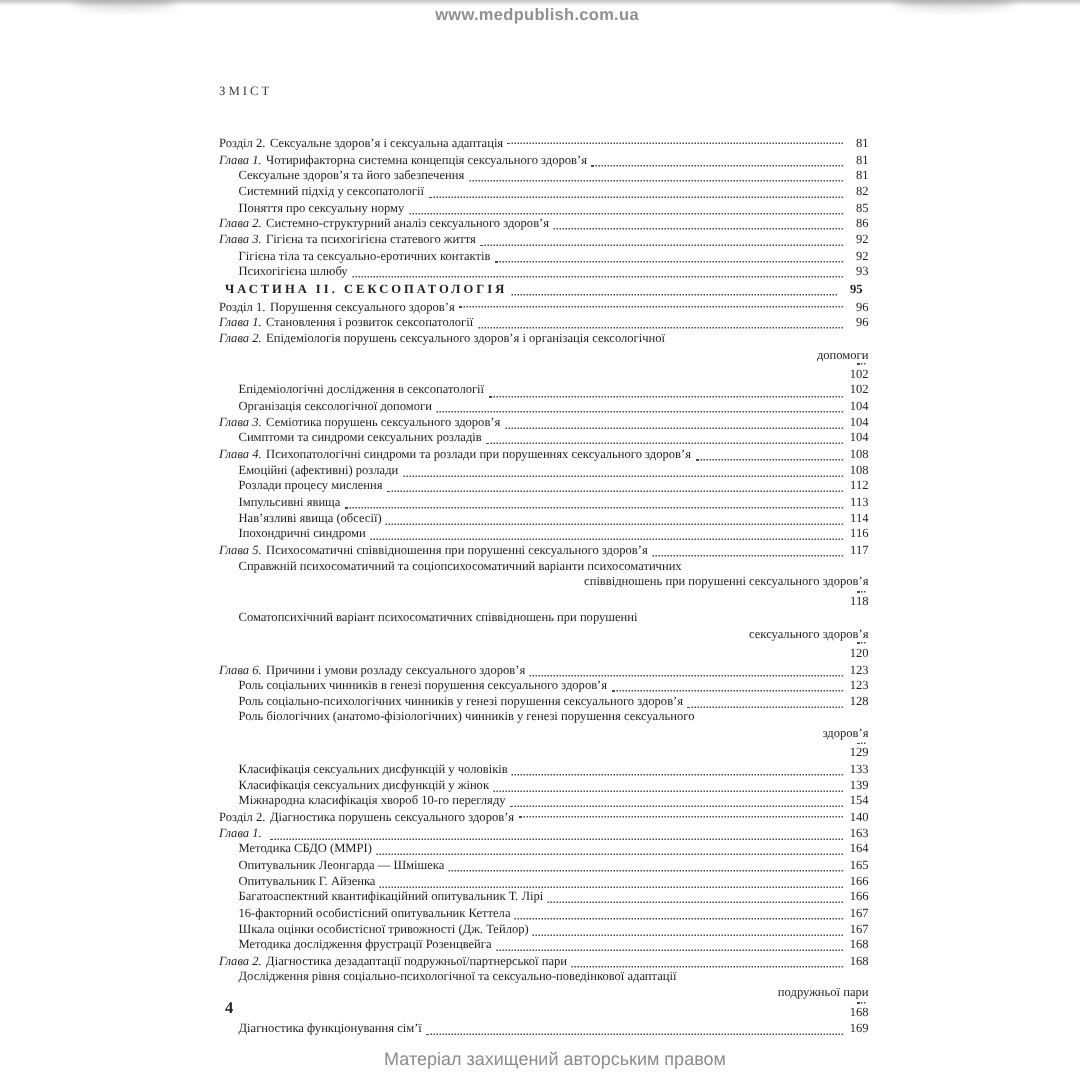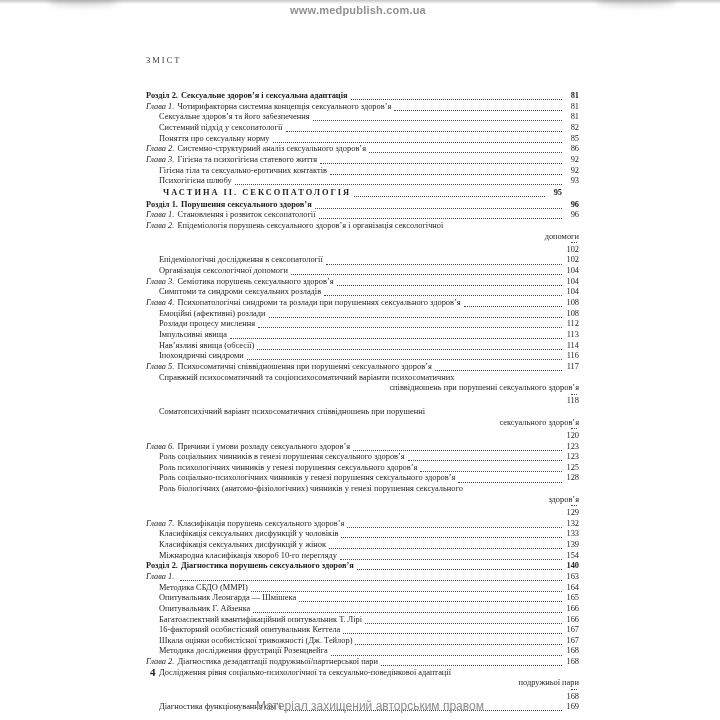--- a/index.html
+++ b/index.html
@@ -41,22 +41,22 @@
   .toc {
     position:absolute; top:91px; left:146px; width:433px;
   }
   .toc-row {
     display:flex; align-items:flex-end;
     font-size:8.4px; line-height:10.65px;
     white-space:nowrap;
   }
   .toc-row.sub { padding-left:13px; }
   .toc-row.cont { padding-left:13px;flex-direction:column; }
-  .toc-row.section { font-weight:bold; }
-  .toc-row.part { font-weight:bold; letter-spacing:2px; margin:1px 17px; }
+  .toc-row.section { font-weight:normal;align-items:center; }
+  .toc-row.part { font-weight:bold; letter-spacing:2px; margin:1px 4px; }
   .toc-row.part .pg { letter-spacing:0; }
   .toc-row.chapter .prefix { font-style:italic; }
   .prefix { margin-right:3px; }
   .dots {
     flex:1 1 auto; min-width:6px;
     border-bottom:1px dotted #4a4a4a;
     margin:0 2px 1.5px 3px;
   }
   .pg { min-width:15px; text-align:right; }
 
@@ -231,42 +231,31 @@
       <span class="label">Причини і умови розладу сексуального здоров’я</span>
       <span class="dots"></span>
       <span class="pg">123</span>
     </div>
     <div class="toc-row sub">
       <span class="label">Роль соціальних чинників в генезі порушення сексуального здоров’я</span>
       <span class="dots"></span>
       <span class="pg">123</span>
     </div>
     <div class="toc-row sub">
-      <span class="label">Роль психологічних чинників у генезі порушення сексуального здоров’я</span>
-      <span class="dots"></span>
-      <span class="pg">125</span>
-    </div>
-    <div class="toc-row sub">
       <span class="label">Роль соціально-психологічних чинників у генезі порушення сексуального здоров’я</span>
       <span class="dots"></span>
       <span class="pg">128</span>
     </div>
     <div class="toc-row sub">
       <span class="label">Роль біологічних (анатомо-фізіологічних) чинників у генезі порушення сексуального</span>
     </div>
     <div class="toc-row sub cont">
       <span class="label">здоров’я</span>
       <span class="dots"></span>
       <span class="pg">129</span>
-    </div>
-    <div class="toc-row chapter">
-      <span class="prefix">Глава 7.</span>
-      <span class="label">Класифікація порушень сексуального здоров’я</span>
-      <span class="dots"></span>
-      <span class="pg">132</span>
     </div>
     <div class="toc-row sub">
       <span class="label">Класифікація сексуальних дисфункцій у чоловіків</span>
       <span class="dots"></span>
       <span class="pg">133</span>
     </div>
     <div class="toc-row sub">
       <span class="label">Класифікація сексуальних дисфункцій у жінок</span>
       <span class="dots"></span>
       <span class="pg">139</span>

